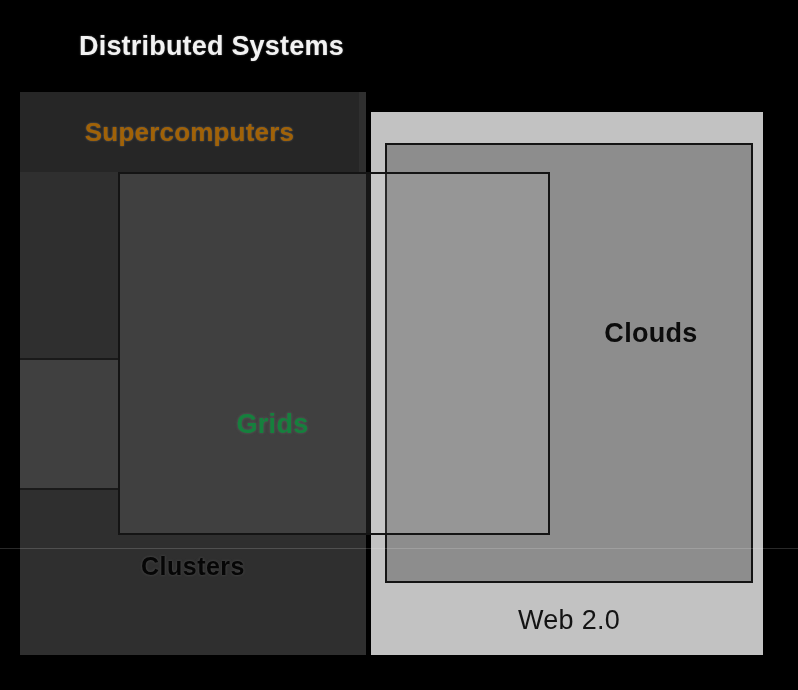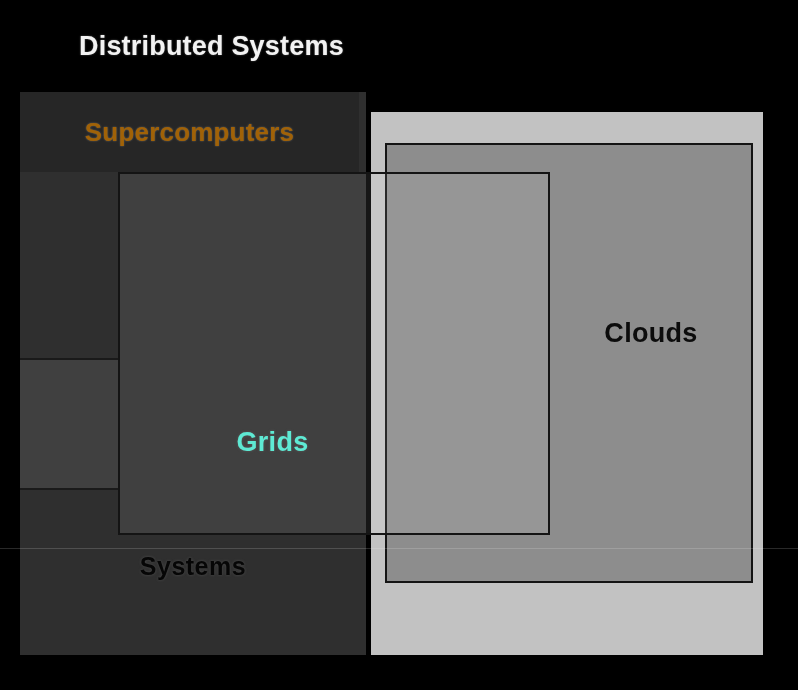--- a/index.html
+++ b/index.html
@@ -123,26 +123,26 @@
     left: 118px;
     top: 172px;
     width: 432px;
     height: 363px;
     background: rgba(255,255,255,0.085);
     border: 2px solid #141414;
   }
   #grids-label {
     position: absolute;
     left: 120px;
-    top: 427px;
+    top: 409px;
     width: 305px;
     text-align: center;
     font-size: 27px;
     font-weight: bold;
-    color: #5eead4;
+    color: #15803d;
     letter-spacing: 0.3px;
     text-shadow: 0 0 3px rgba(140,140,140,0.35);
   }
 
   
   #clusters-mid-band {
     left: 20px;
     top: 358px;
     width: 98px;
     height: 132px;
@@ -180,18 +180,19 @@
   <div id="clusters-mid-band" class="region"></div>
 
   <div id="grids-box" class="region"></div>
 
   <div id="supercomputers-label">Supercomputers</div>
 
   <div id="clouds-label">Clouds</div>
 
   <div id="grids-label">Grids</div>
 
-  <div id="clusters-label">Systems</div>
+  <div id="clusters-label">Clusters</div>
 
+  <div id="web20-label">Web 2.0</div>
 
   <div id="scanline-1" class="scanline"></div>
 
 </div>
 
 </body></html>

